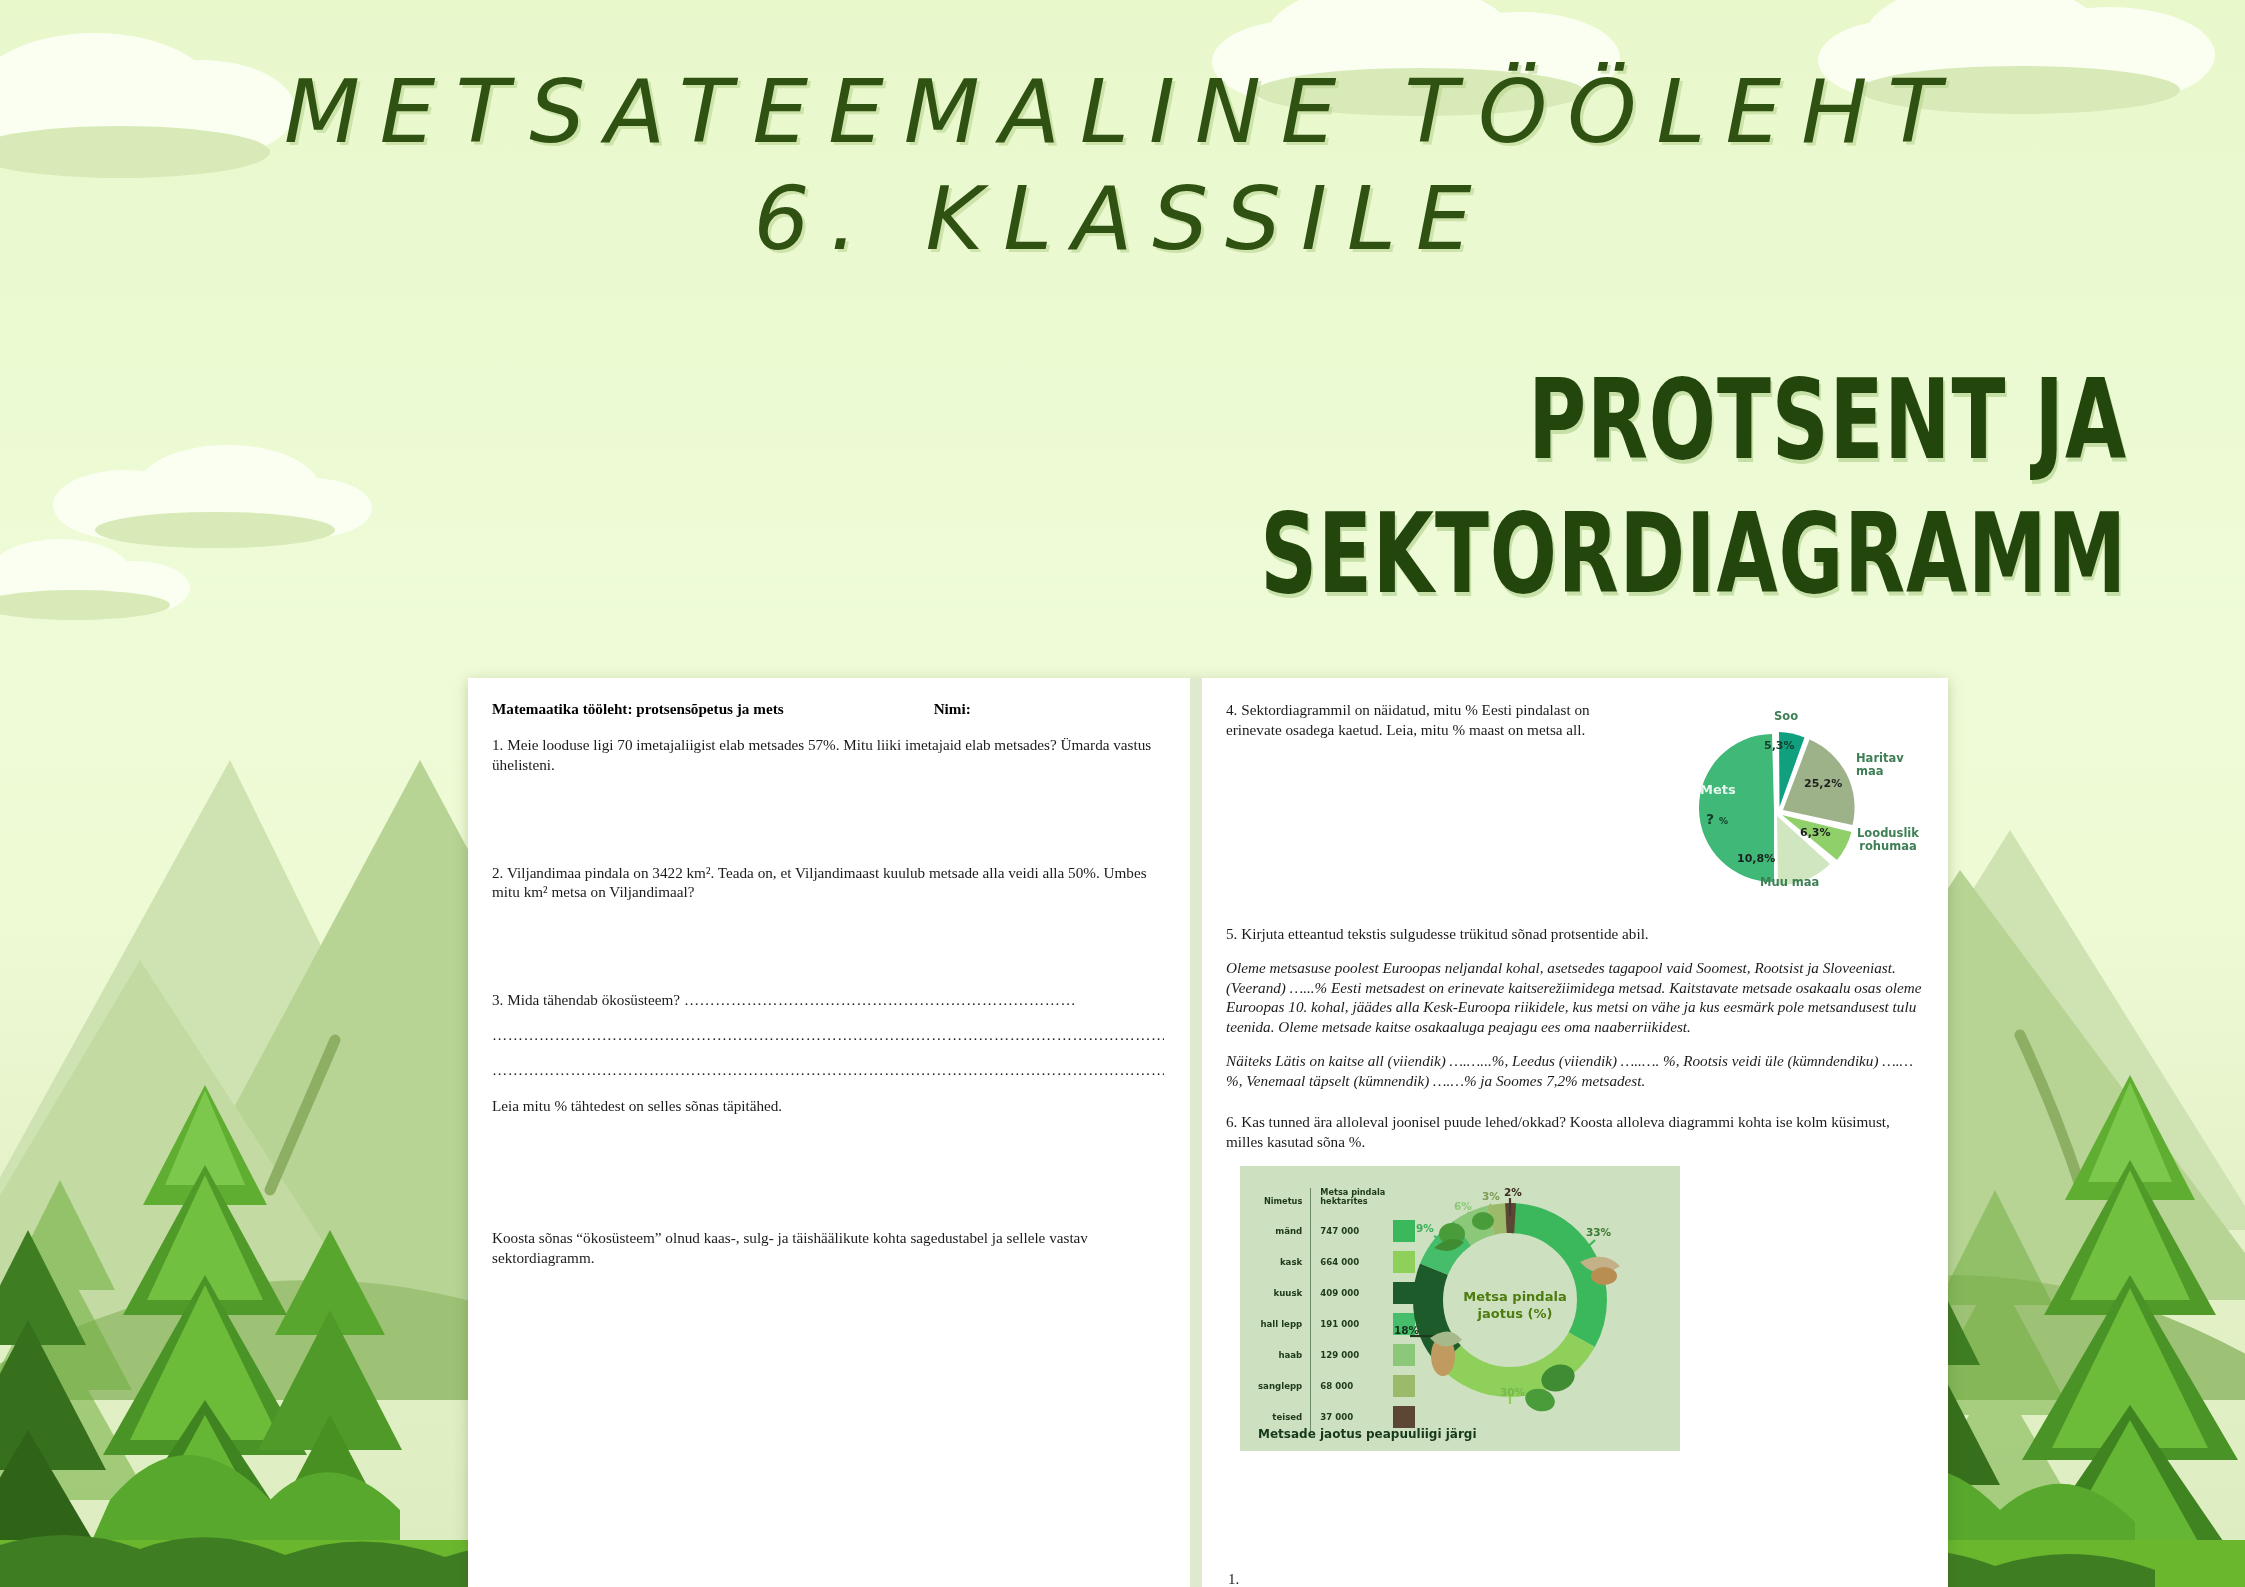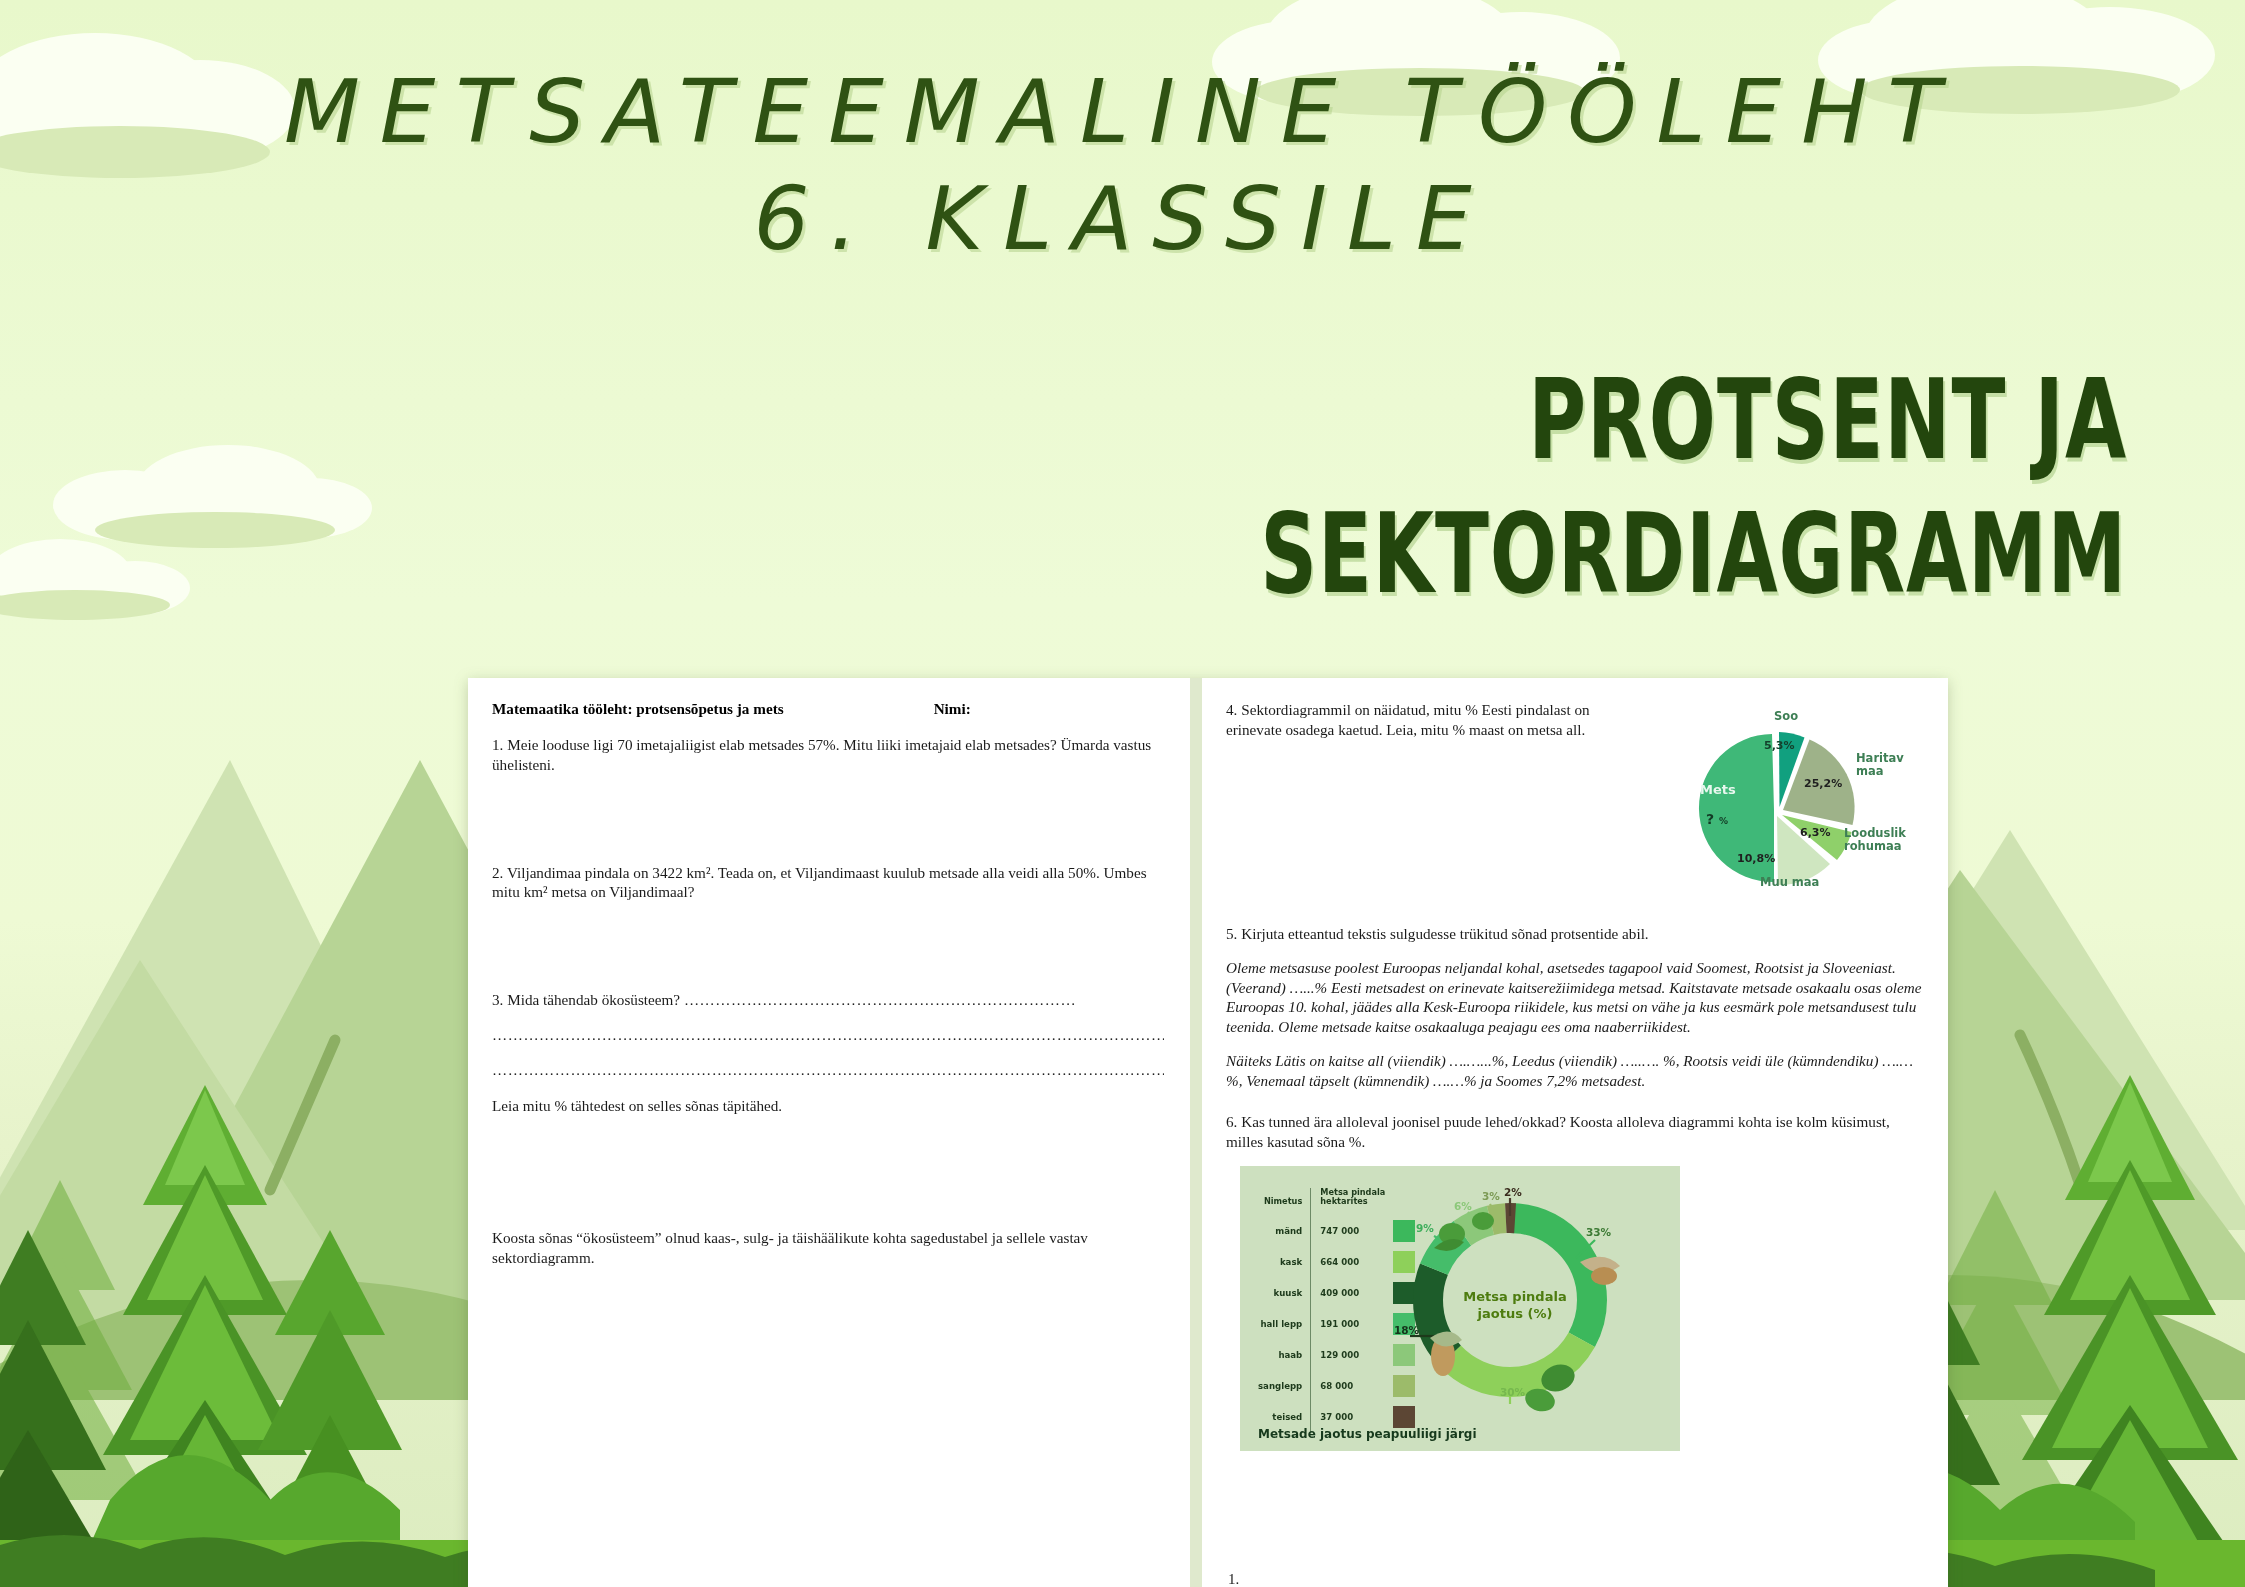--- a/index.html
+++ b/index.html
@@ -339,21 +339,21 @@
               </g>
             </svg>
 
             <div class="pie-lbl" style="left:116px;top:-2px;color:#3e7f55">Soo</div>
             <div class="pie-val" style="left:106px;top:27px;color:#14402c">5,3%</div>
 
             <div class="pie-lbl" style="left:198px;top:40px;text-align:left">Haritav
 maa</div>
             <div class="pie-val" style="left:146px;top:65px">25,2%</div>
 
-            <div class="pie-lbl" style="left:186px;top:115px;text-align:left">Looduslik
+            <div class="pie-lbl" style="left:199px;top:115px;text-align:center">Looduslik
 rohumaa</div>
             <div class="pie-val" style="left:142px;top:114px">6,3%</div>
 
             <div class="pie-lbl" style="left:102px;top:164px">Muu maa</div>
             <div class="pie-val" style="left:79px;top:140px">10,8%</div>
 
             <div class="pie-lbl" style="left:42px;top:71px;color:#e8f7ee;font-size:13px">Mets</div>
             <div class="pie-val" style="left:48px;top:99px;color:#123a24;font-size:14px">? <span style="font-size:9px">%</span></div>
           </div>
         </div>

